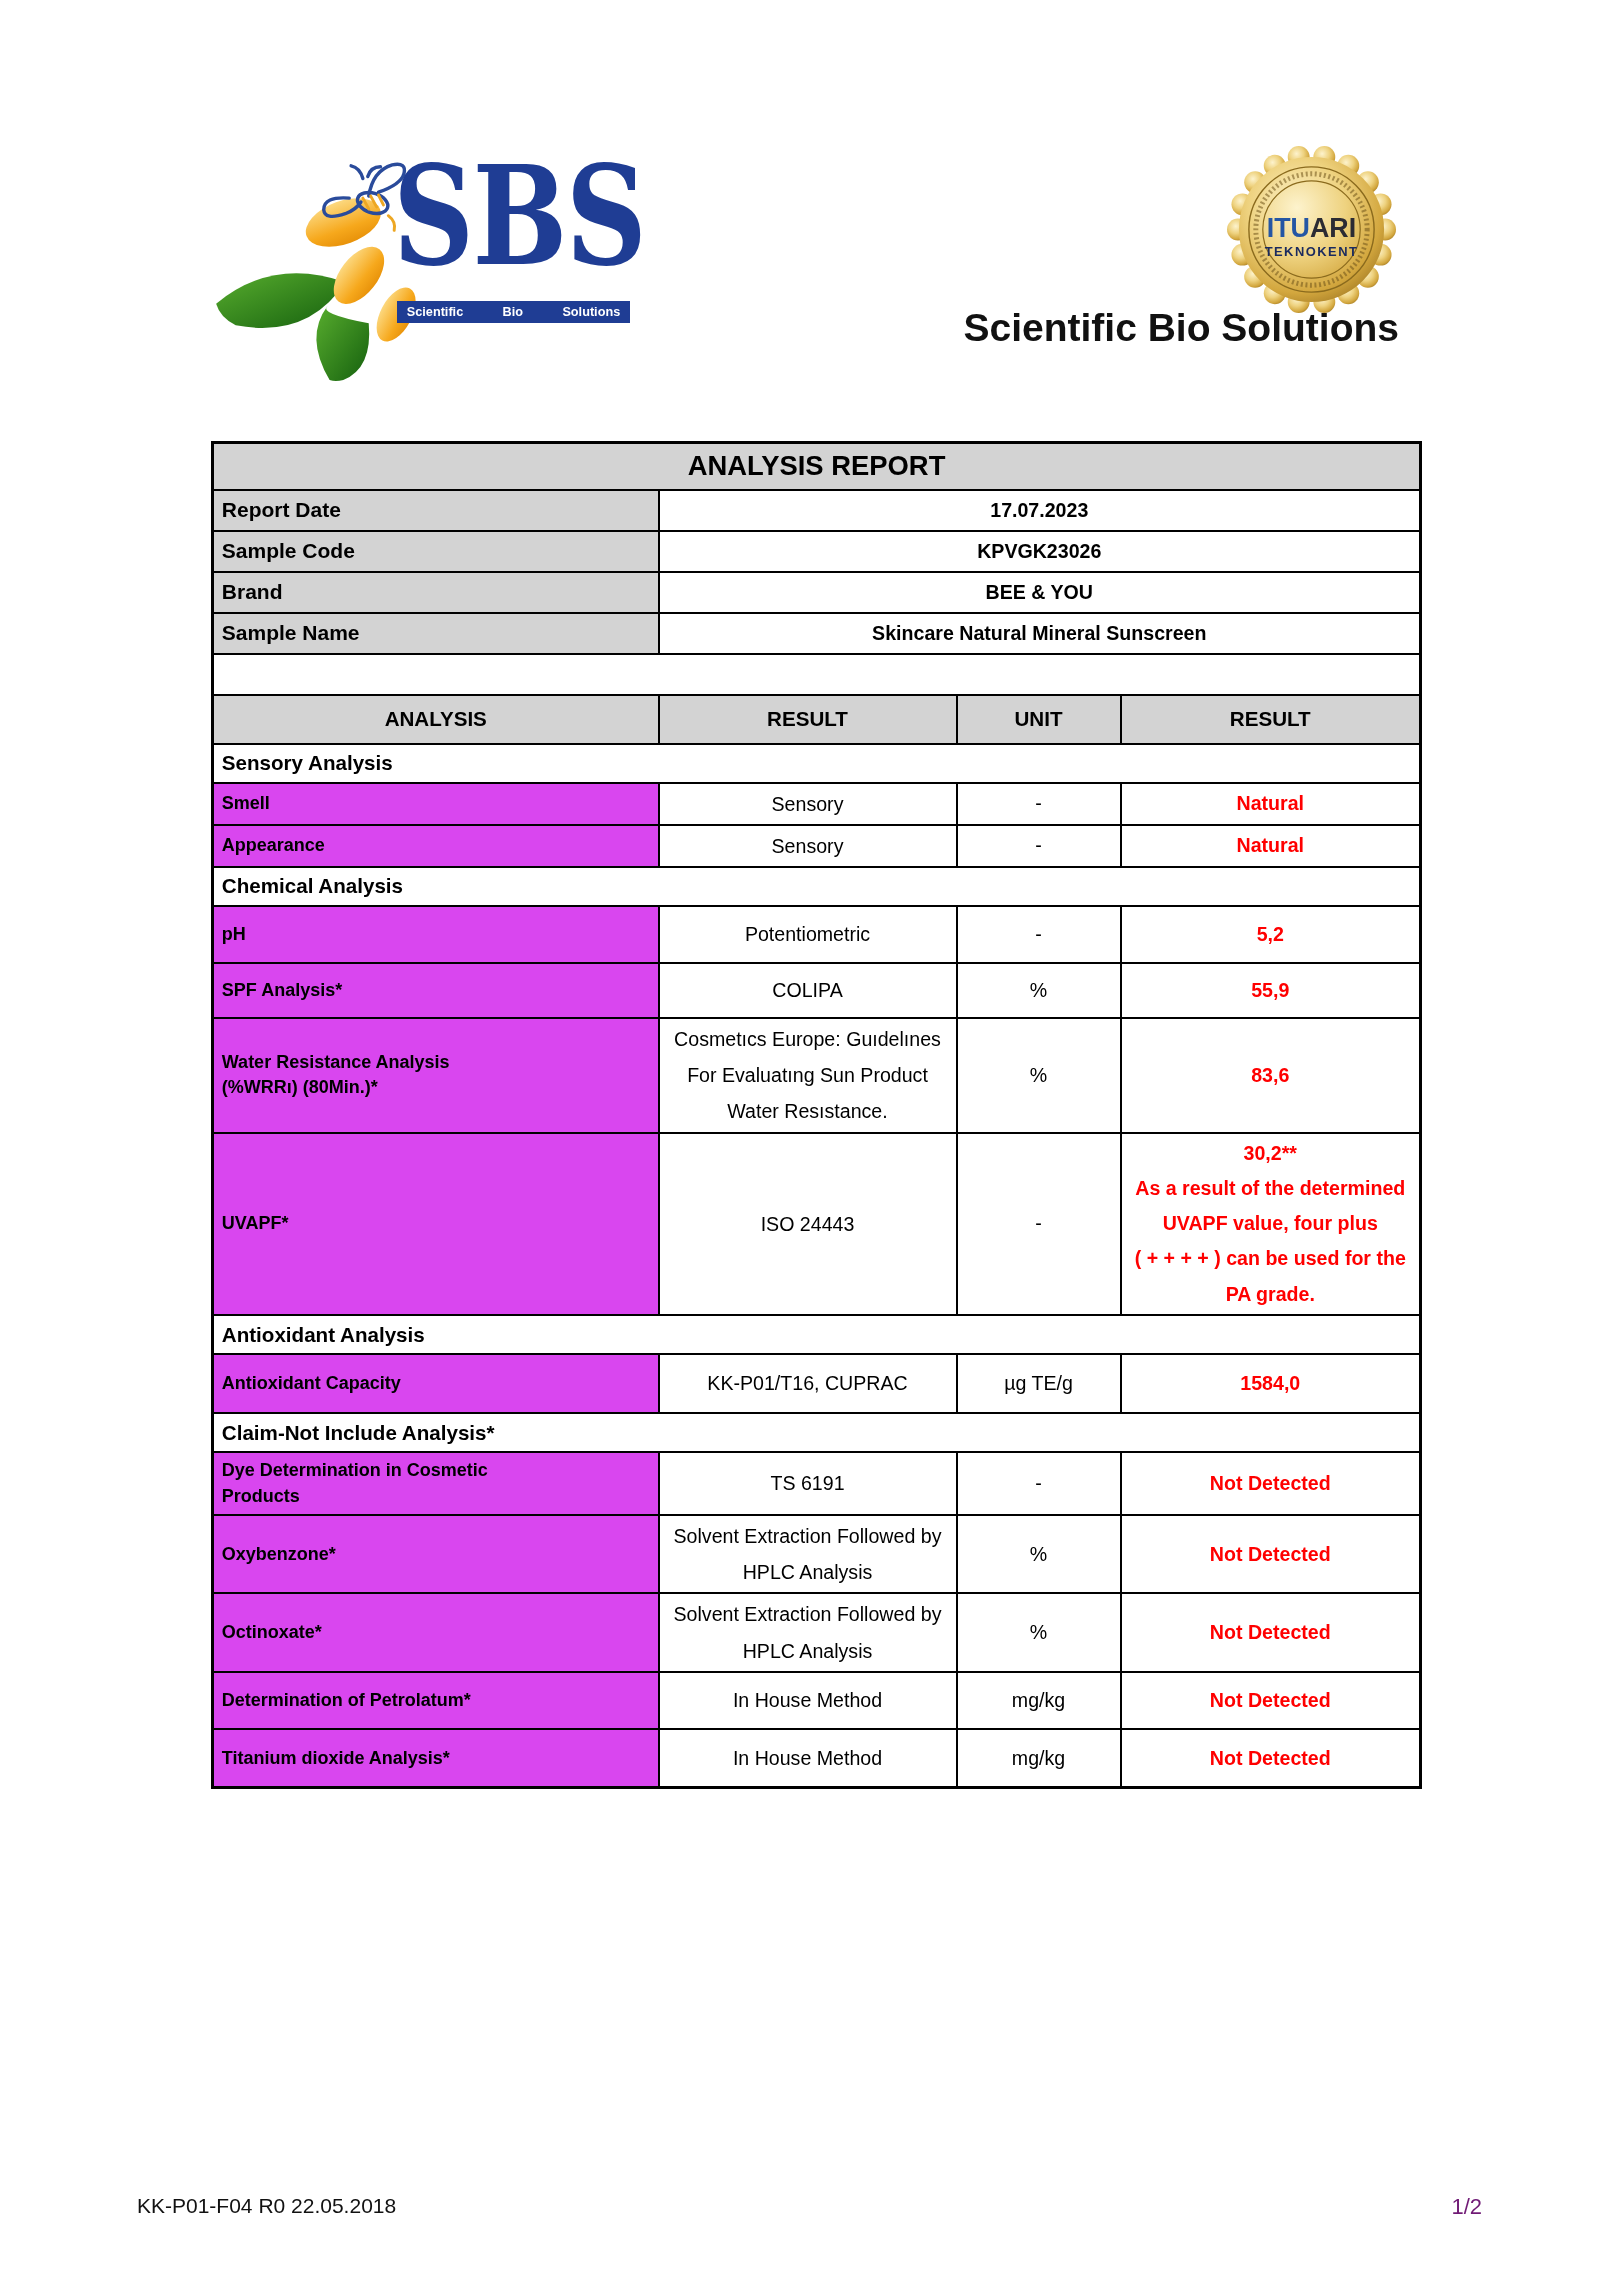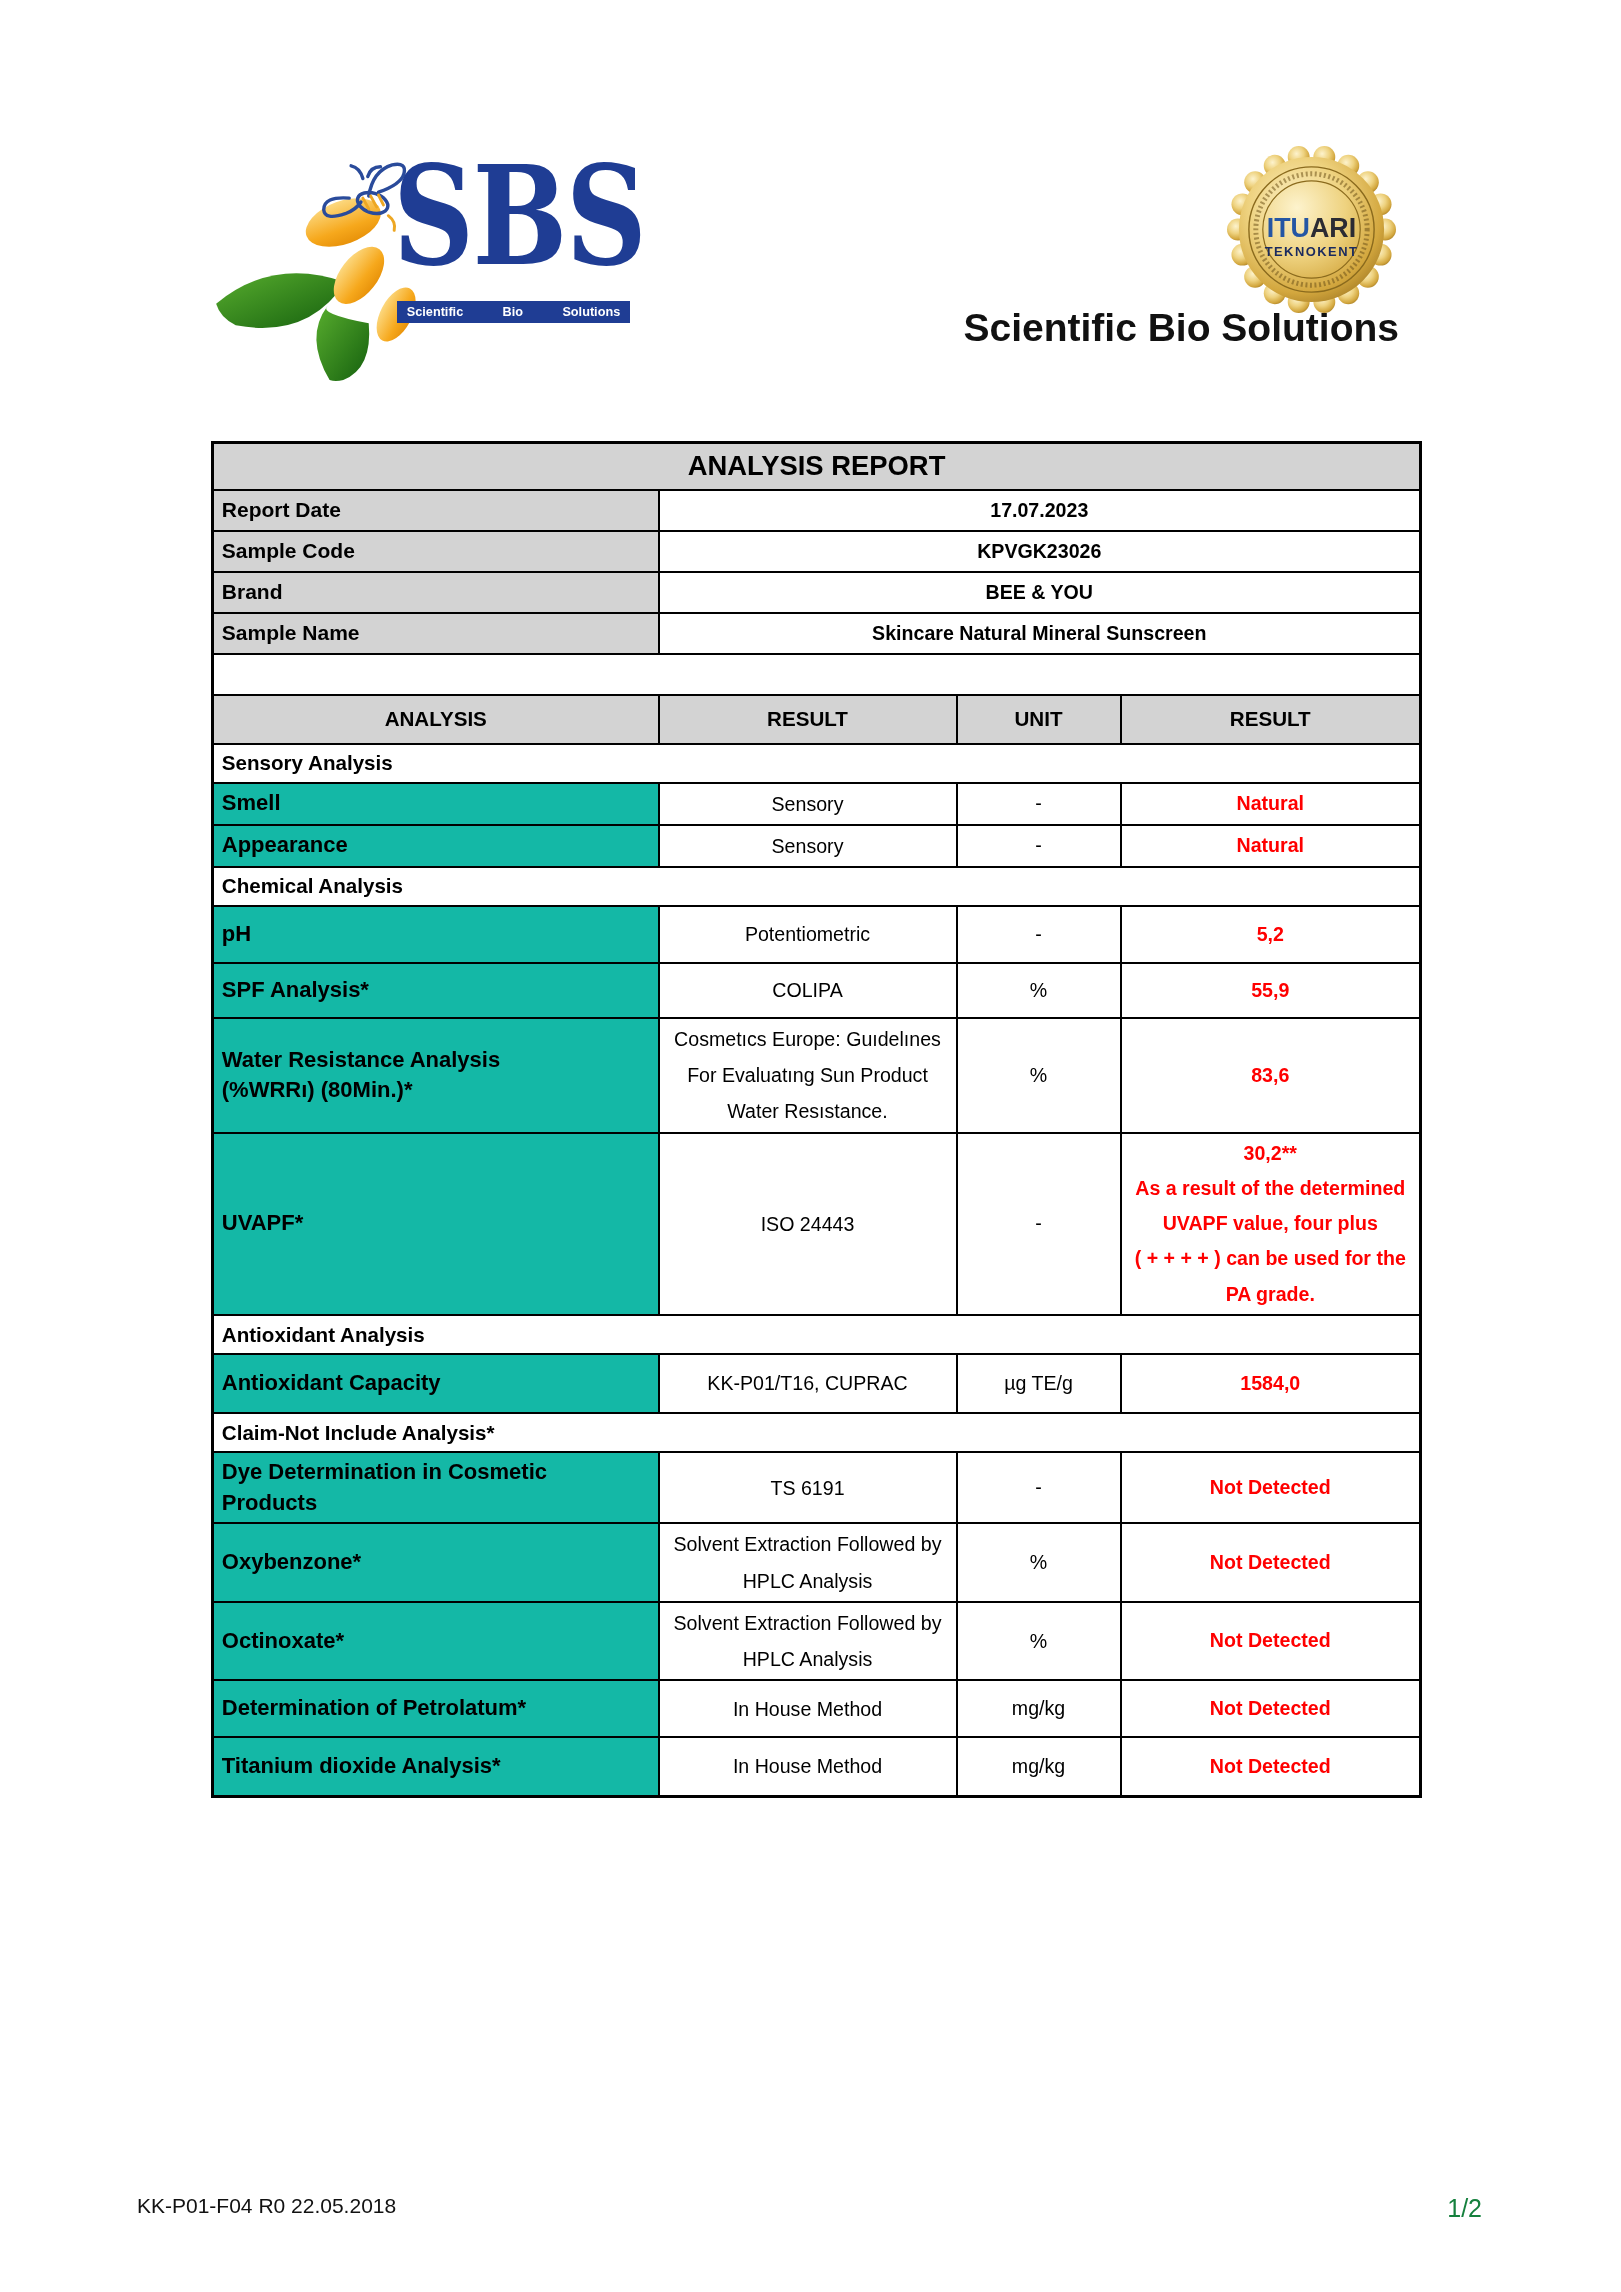--- a/index.html
+++ b/index.html
@@ -33,28 +33,28 @@
     position:absolute;left:211px;top:441px;width:1208px;
     border-collapse:collapse;table-layout:fixed;border:3.9px solid #000;
   }
   table.report td{border:2.9px solid #000;overflow:hidden;}
   .title-cell{font-weight:bold;font-size:27.4px;text-align:center;background:#d3d3d3;}
   .info-label{font-weight:bold;font-size:21px;text-align:left;padding:3.9px 7.8px;background:#d3d3d3;}
   .info-value{font-weight:bold;font-size:19.6px;text-align:center;}
   .spacer-cell{background:#fff;}
   .col-head{font-weight:bold;font-size:20.6px;text-align:center;background:#d3d3d3;}
   .section-cell{font-weight:bold;font-size:20.6px;text-align:left;padding:3.9px 7.8px;background:#fff;}
-  .a-cell{font-weight:bold;font-size:22px;text-align:left;padding:3.9px 7.8px;background:#14b8a6;white-space:pre-line;line-height:1.4;}
+  .a-cell{font-weight:bold;font-size:18px;text-align:left;padding:3.9px 7.8px;background:#d946ef;white-space:pre-line;line-height:1.4;}
   .m-cell{font-size:19.6px;text-align:center;white-space:pre-line;line-height:1.85;padding:2px 5.9px;}
   .u-cell{font-size:19.6px;text-align:center;}
   .r-cell{color:#ff0000;font-weight:bold;font-size:19.6px;text-align:center;white-space:pre-line;line-height:1.8;padding:2px 7.8px;}
   .r-note{display:block;}
   
   .footer-left{position:absolute;left:137px;top:2194px;font-size:21px;color:#111;}
-  .footer-right{position:absolute;right:139px;top:2194px;font-size:25px;color:#15803d;}
+  .footer-right{position:absolute;right:139px;top:2194px;font-size:22px;color:#701a75;}
 </style>
 </head>
 <body>
 
 <div class="logo">
   <svg width="421" height="225" viewBox="0 0 430 230">
     <defs>
       <linearGradient id="seedG" x1="0" y1="0" x2="0" y2="1">
         <stop offset="0" stop-color="#fcd87f"></stop>
         <stop offset="0.65" stop-color="#f6a81c"></stop>

